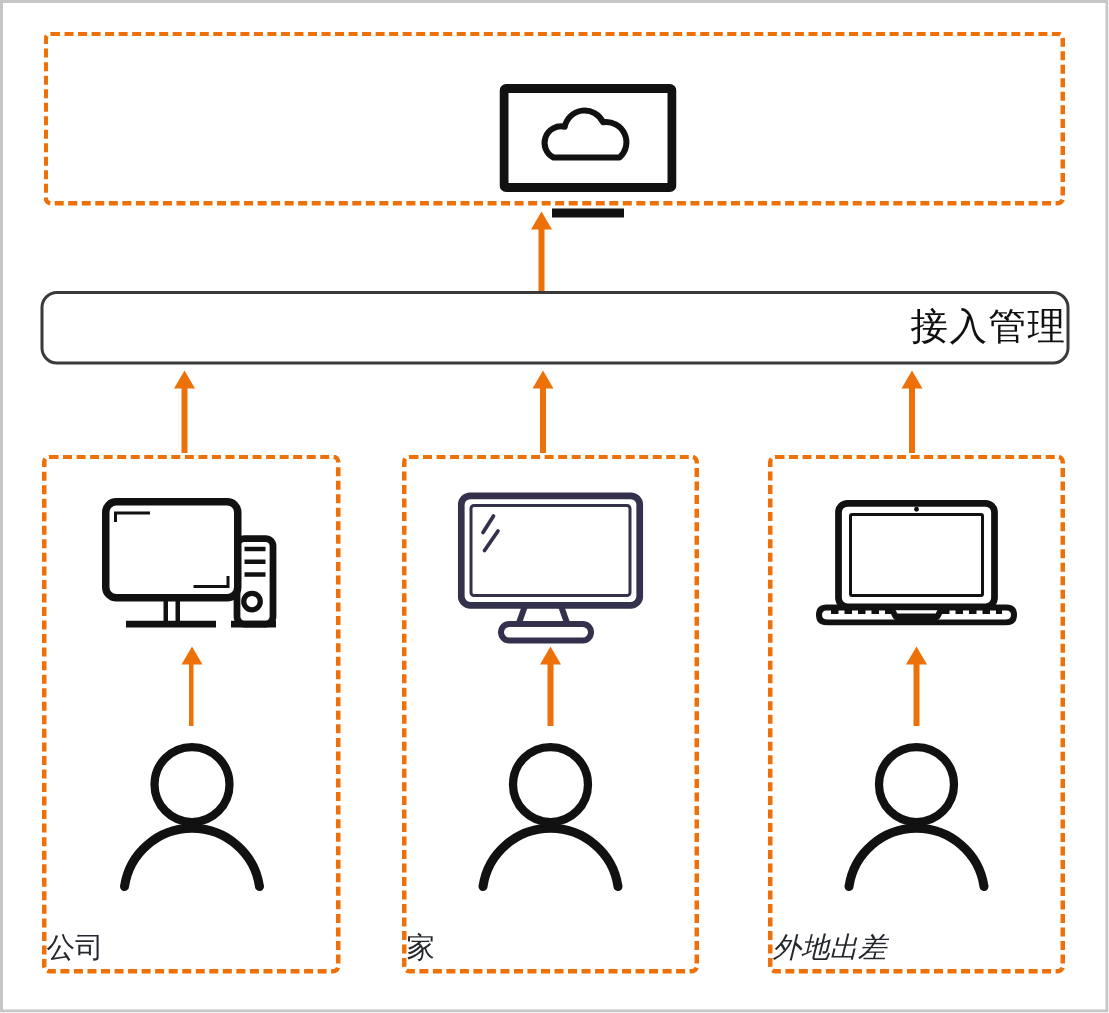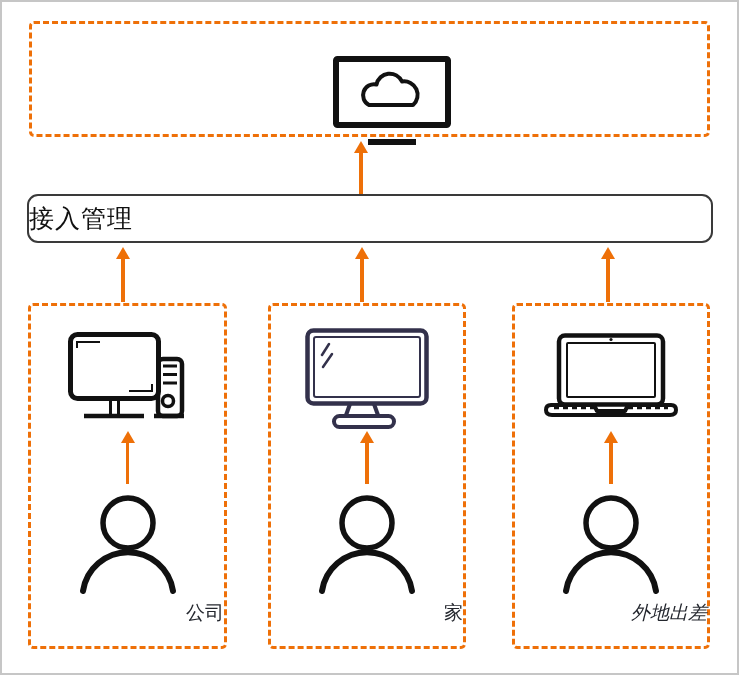--- a/index.html
+++ b/index.html
@@ -30,21 +30,21 @@
   .endpoint{top:301px;height:346px;}
   .endpoint-0{left:26px;width:199px;}
   .endpoint-1{left:266px;width:198px;}
   .endpoint-2{left:510px;width:198px;font-style:italic;}
   .gateway{
     position:absolute;
     left:25px;top:192px;width:686px;height:49px;
     border:2.5px solid var(--line-dark);
     border-radius:11px;
     background:#ffffff;
-    display:flex;align-items:center;justify-content:flex-start;
+    display:flex;align-items:center;justify-content:flex-end;
   }
   .gateway-label{
     font-size:25px;
     color:#101010;
     letter-spacing:1px;
     line-height:1;
   }
   .arrow{position:absolute;width:14px;}
   .arrow .head{
     position:absolute;left:0;top:0;
@@ -63,22 +63,22 @@
   .arrow-b1{left:353px;top:245px;height:55px;}
   .arrow-b2{left:599px;top:245px;height:55px;}
   .arrow-c{left:50%;transform:translateX(-50%);top:125px;height:53px;}
   .cloud-monitor{position:absolute;left:301px;top:32px;}
   .device{position:absolute;left:50%;transform:translateX(-50%);}
   .device-desktop{top:26px;}
   .device-home{top:22px;}
   .device-laptop{top:27px;}
   .person{position:absolute;left:50%;transform:translateX(-50%);top:188px;}
   .zone-label{
-    position:absolute;left:0;top:296px;width:100%;
-    text-align:right;
+    position:absolute;left:0;top:316px;width:100%;
+    text-align:left;
     font-size:19px;
     color:var(--text-dark);
     line-height:1.2;
   }
   .ink-black{color:var(--icon-black);}
   .ink-navy{color:var(--icon-navy);}
 </style>
 </head>
 <body>
 

